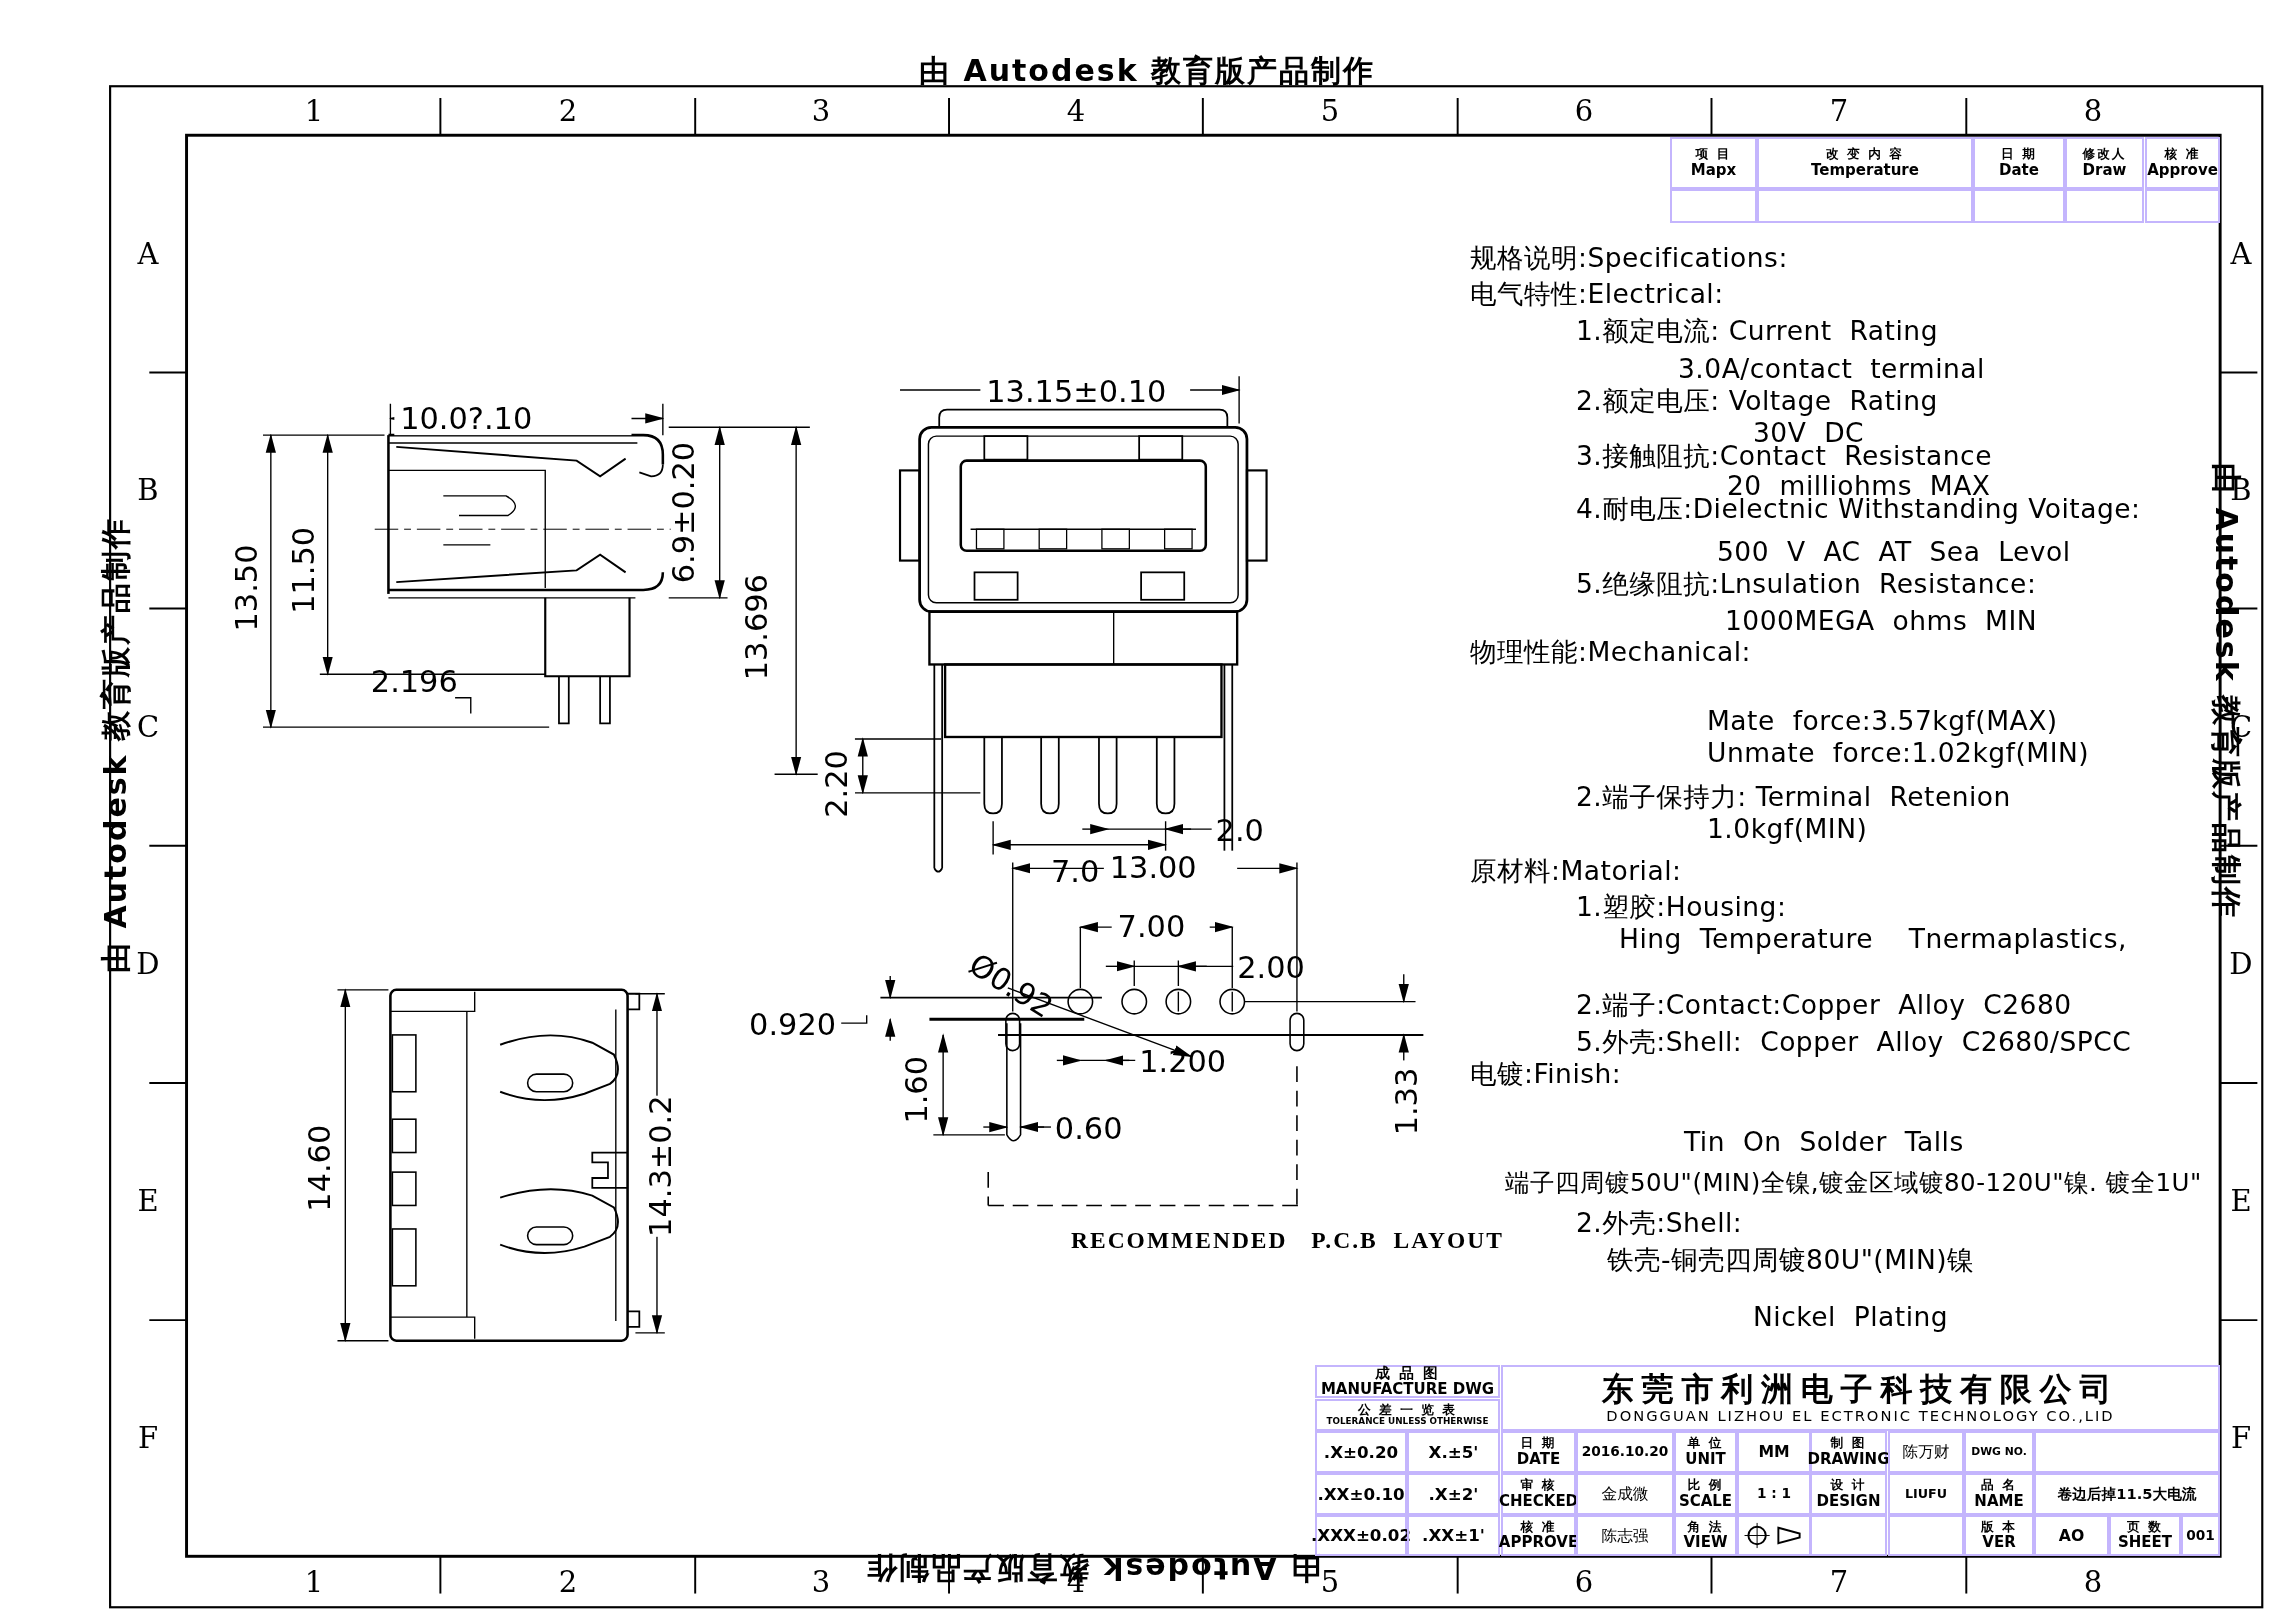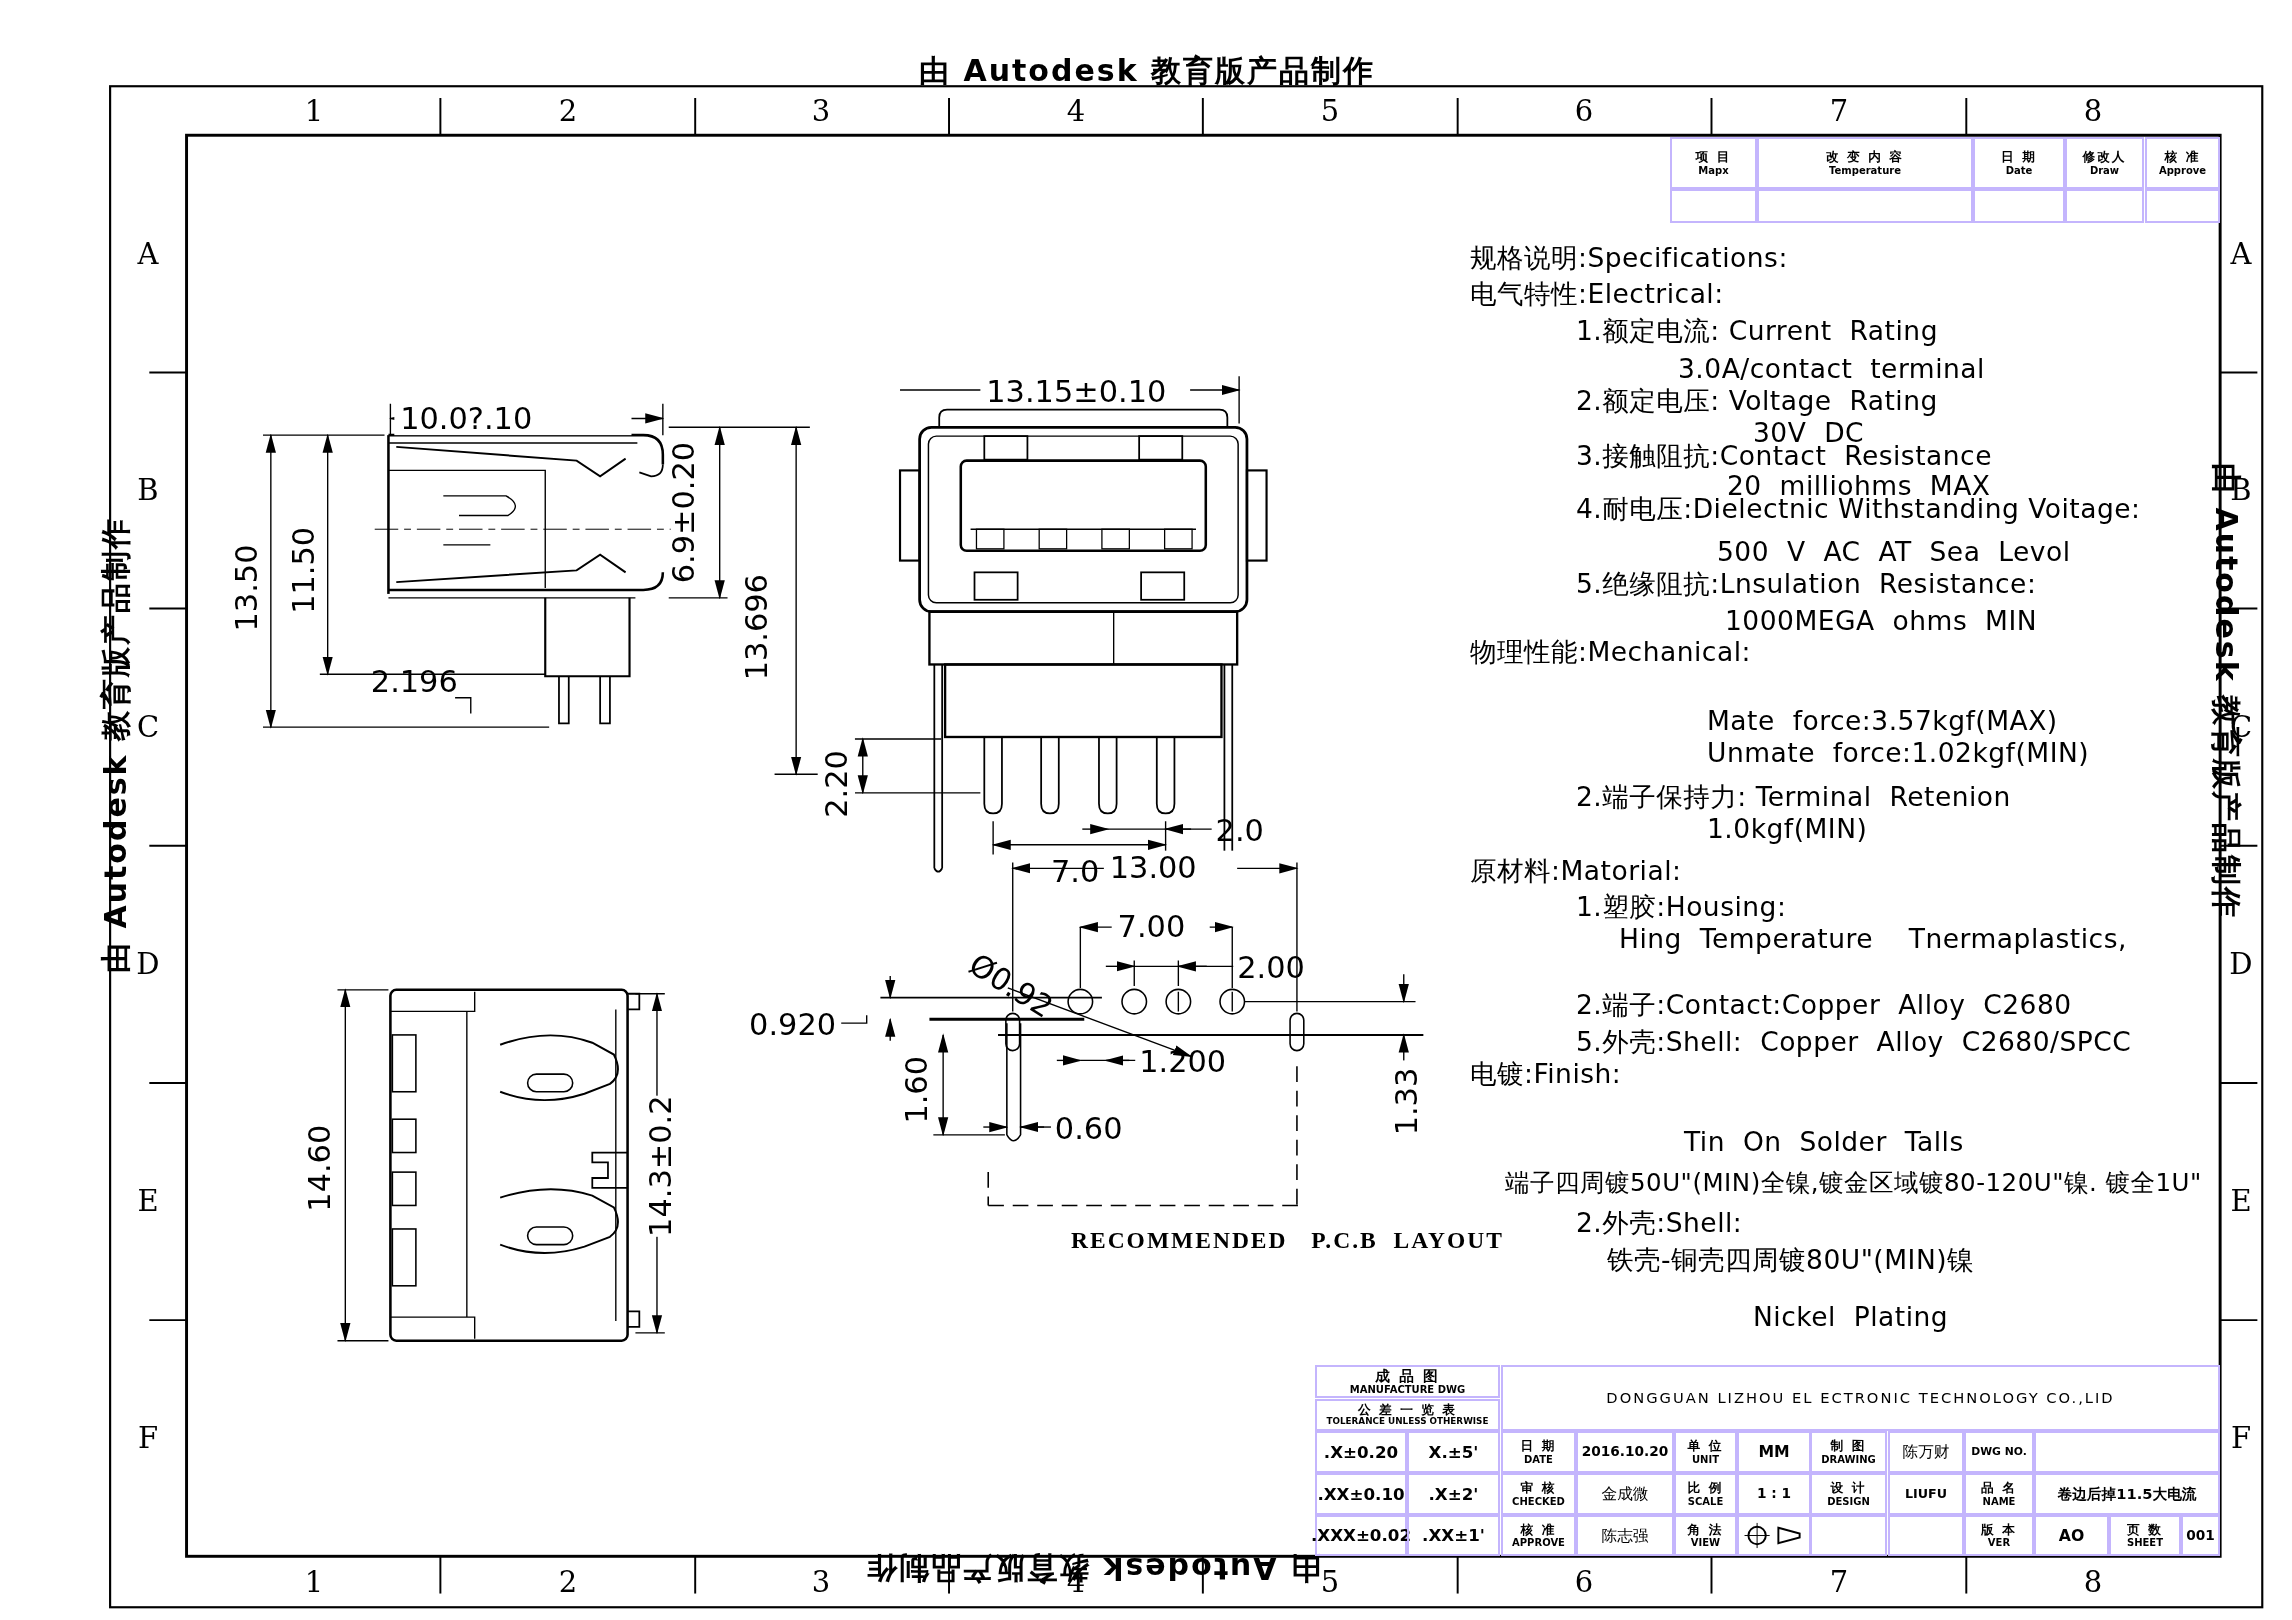--- a/index.html
+++ b/index.html
@@ -6,21 +6,21 @@
   #sheet{position:relative;width:2293px;height:1620px;background:#fff;overflow:hidden;
          font-family:"DejaVu Sans",sans-serif;color:#000;}
   svg{position:absolute;left:0;top:0;}
   .wm{position:absolute;font-family:"DejaVu Sans",sans-serif;font-weight:bold;font-size:30px;
       white-space:nowrap;color:#000;letter-spacing:2px;}
   .gridnum{position:absolute;font-family:"DejaVu Serif",serif;font-size:29px;transform:translate(-50%,-50%);}
   .spec{position:absolute;font-size:26.5px;letter-spacing:0.5px;white-space:pre;line-height:1;}
   .cell{position:absolute;border:2px solid #c4b5fd;box-sizing:border-box;display:flex;
         flex-direction:column;align-items:center;justify-content:center;text-align:center;line-height:1.12;}
   .cell .cn{font-size:12.7px;font-weight:bold;letter-spacing:2px;}
-  .cell .en{font-size:10px;font-weight:bold;letter-spacing:0;}
+  .cell .en{font-size:15px;font-weight:bold;letter-spacing:0;}
   .cell .val{font-size:15.7px;}
   .tolv{font-size:16.7px;font-weight:bold;}
   .caption{position:absolute;font-family:"Liberation Serif","DejaVu Serif",serif;
            font-size:23.5px;font-weight:bold;letter-spacing:2px;white-space:pre;}
   .dt{font-family:"DejaVu Sans",sans-serif;font-size:31px;fill:#000;}
   .thick{stroke:#000;fill:none;}
   .dim{stroke:#000;stroke-width:1.4;fill:none;}
   .dash{stroke:#000;stroke-width:1.6;fill:none;stroke-dasharray:16 9;}
   .cl{stroke:#000;stroke-width:1;fill:none;stroke-dasharray:24 6 7 6;}
 </style>
@@ -375,20 +375,21 @@
       <span class="tolv">.X±2'</span>
     </div>
   <div class="cell" style="left:1315px;top:1515px;width:92px;height:41px">
       <span class="tolv">.XXX±0.02</span>
     </div>
   <div class="cell" style="left:1407px;top:1515px;width:93px;height:41px">
       <span class="tolv">.XX±1'</span>
     </div>
 
   <div class="cell" style="left:1501px;top:1365px;width:719px;height:66px">
+    <span style="font-size:32px;letter-spacing:7.8px;font-weight:bold">东莞市利洲电子科技有限公司</span>
     <span style="font-size:14.7px;letter-spacing:2px">DONGGUAN LIZHOU EL ECTRONIC TECHNOLOGY CO.,LID</span>
   </div>
 
   <div class="cell" style="left:1501px;top:1431px;width:75px;height:42px">
     <span class="cn">日  期</span>
       <span class="en">DATE</span>
   </div>
   <div class="cell" style="left:1576px;top:1431px;width:98px;height:42px">
     <span class="val" style="font-size:13.7px;font-weight:bold">2016.10.20</span>
   </div>

